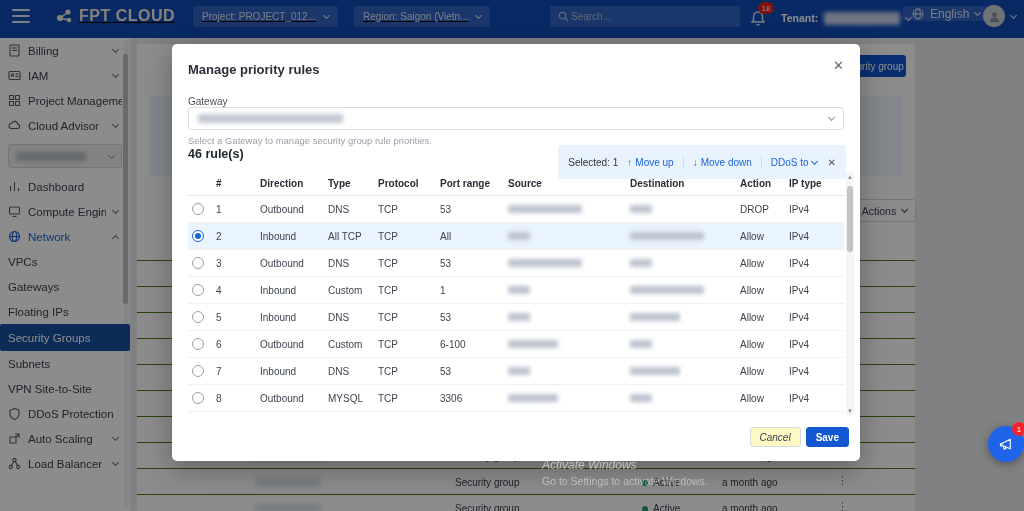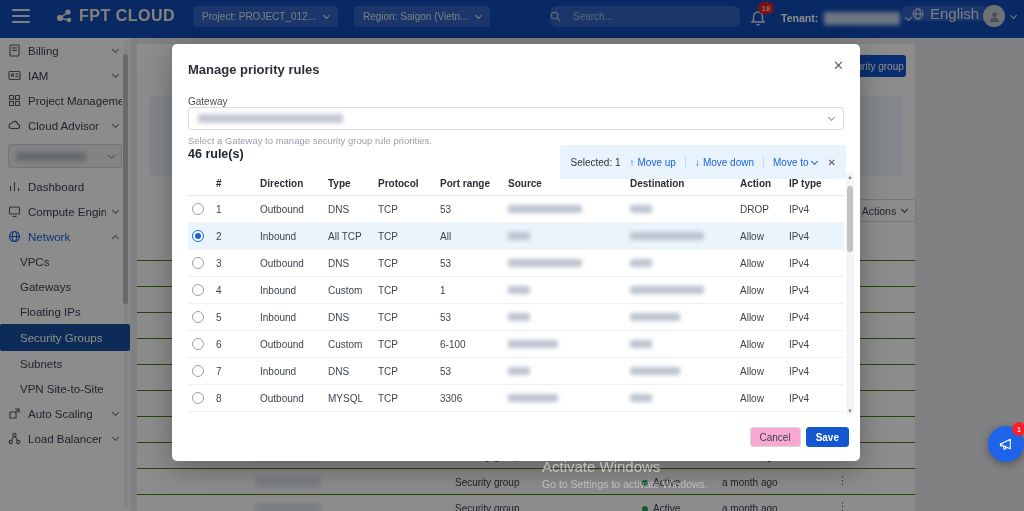--- a/index.html
+++ b/index.html
@@ -4,46 +4,46 @@
 <style>
   :root{
     --brand:#124cb9; --accent:#1b64d9; --save:#1257d0;
     --pill:#e8f3fd; --rowsel:#e9f4fd; --green:#21a567; --red:#e02020;
     --sbsel:#16509f;
   }
   *{margin:0;padding:0;box-sizing:border-box;font-family:"Liberation Sans",sans-serif;}
   html,body{width:1024px;height:511px;overflow:hidden;background:#e9ebee;position:relative;}
 
   
-  .navbar{position:absolute;top:0;left:0;width:1024px;height:38px;background:var(--brand);display:flex;align-items:center;z-index:1;}
+  .navbar{position:absolute;top:0;left:0;width:1024px;height:38px;background:var(--brand);display:flex;align-items:center;z-index:1;text-decoration:underline;}
   .nv-burger{width:18px;height:14px;margin:0 0 6px 12px;display:flex;flex-direction:column;justify-content:space-between;cursor:pointer;}
   .nv-burger span{display:block;height:2px;background:#dfe6f3;border-radius:1px;}
   .nv-logo{display:flex;align-items:center;gap:6px;margin:0 0 6px 26px;color:#f3ecdd;}
   .nv-logo b{font-size:16px;letter-spacing:.5px;}
   .nv-box{height:21px;margin:0 0 6px 16px;background:rgba(255,255,255,.13);border-radius:3px;display:flex;align-items:center;gap:8px;padding:0 9px;font-size:10px;color:#dbe4f5;cursor:pointer;white-space:nowrap;}
-  .nv-search{position:absolute;left:550px;top:6px;width:190px;height:21px;background:rgba(255,255,255,.13);border-radius:7px;display:flex;align-items:center;padding:0 0;gap:12px;}
+  .nv-search{position:absolute;left:550px;top:6px;width:190px;height:21px;background:rgba(255,255,255,.13);border-radius:0;display:flex;align-items:center;padding:0 8px;gap:2px;}
   .nv-search input{background:transparent;border:none;outline:none;color:#dbe4f5;font-size:10px;width:140px;}
   .nv-search input::placeholder{color:#aebddc;}
   .nv-bell{position:absolute;left:748px;top:9px;width:20px;height:20px;color:#dbe4f5;cursor:pointer;}
   .nv-badge{position:absolute;left:758px;top:2px;min-width:16px;height:12px;background:var(--red);border-radius:7px;color:#fff;font-size:8px;display:flex;align-items:center;justify-content:center;padding:0 3px;}
   .nv-tenant{position:absolute;left:781px;top:0;height:38px;display:flex;align-items:center;gap:6px;color:#fff;font-size:10.5px;font-weight:bold;padding-bottom:2px;}
   .blurbox{background:#c7d6f0;border-radius:2px;filter:blur(2px);}
-  .nv-lang{position:absolute;left:903px;top:6px;height:15px;background:rgba(255,255,255,.13);border-radius:3px;display:flex;align-items:center;gap:6px;padding:0 9px;color:#dbe4f5;font-size:15px;cursor:pointer;}
+  .nv-lang{position:absolute;left:903px;top:6px;height:15px;background:rgba(255,255,255,.13);border-radius:3px;display:flex;align-items:center;gap:6px;padding:0 9px;color:#dbe4f5;font-size:12px;cursor:pointer;}
   .nv-avatar{position:absolute;left:983px;top:5px;display:flex;align-items:center;gap:6px;cursor:pointer;}
   .av-circle{width:22px;height:22px;border-radius:50%;background:#c9cfd9;display:flex;align-items:center;justify-content:center;color:#8b919c;}
   .chv{display:inline-block;width:5px;height:5px;border-right:1.4px solid currentColor;border-bottom:1.4px solid currentColor;transform:rotate(45deg);margin-top:-2px;}
   .chv.up{transform:rotate(-135deg);margin-top:3px;}
 
   
   .sidebar{position:absolute;top:38px;left:0;width:130px;height:473px;background:#fff;z-index:1;font-size:11.5px;color:#3c4250;}
   .sb-scroll{position:absolute;right:1px;top:2px;width:5px;height:468px;background:#f2f2f2;border-radius:3px;}
   .sb-thumb{position:absolute;right:1px;top:14px;width:5px;height:250px;background:#c0c0c0;border-radius:3px;}
   .sb-item{display:flex;align-items:center;gap:7px;height:25px;padding:0 8px;cursor:pointer;position:relative;}
   .sb-item .ic{width:13px;height:13px;flex:0 0 13px;color:#555c68;display:flex;align-items:center;}
-  .sb-item.sub{padding-left:20px;}
+  .sb-item.sub{padding-left:8px;}
   .sb-item .lbl{flex:1;white-space:nowrap;overflow:hidden;}
   .sb-item .sbchv{color:#6b7280;margin-right:4px;}
   .sb-item.active{color:#1b66d6;}
   .sb-item.active .ic{color:#1b66d6;}
   .sb-item.selected{background:var(--sbsel);color:#fff;border-radius:2px;height:27px;}
   .sb-select{margin:6px 8px;height:24px;border:1px solid #d2d5da;border-radius:3px;background:#efefef;display:flex;align-items:center;justify-content:space-between;padding:0 7px;cursor:pointer;color:#9aa0a8;}
   .sb-select .blurline{width:70px;height:9px;background:#b9bfc9;border-radius:2px;filter:blur(2px);}
 
   
   .content{position:absolute;top:38px;left:130px;width:894px;height:473px;background:#e9ebee;z-index:1;}
@@ -85,26 +85,26 @@
   .radio{width:12px;height:12px;border:1px solid #9aa0a8;border-radius:50%;margin-left:4px;cursor:pointer;position:relative;background:#fff;}
   .radio.on{border-color:var(--accent);}
   .radio.on::after{content:"";position:absolute;inset:2px;background:var(--accent);border-radius:50%;}
   .blur{height:8px;border-radius:2px;background:#bcc3cf;filter:blur(2px);display:inline-block;}
   .blur.w{width:74px;} .blur.m{width:50px;} .blur.s{width:22px;}
   .m-scroll{position:absolute;right:6px;top:128px;width:8px;height:244px;background:#f5f5f5;border-radius:4px;}
   .m-scroll .arr{position:absolute;left:0;width:8px;font-size:6px;color:#8a8a8a;text-align:center;}
   .m-scroll .thumb{position:absolute;left:1px;top:14px;width:6px;height:66px;background:#c3c3c3;border-radius:3px;}
   .m-footer{position:absolute;right:11px;bottom:14px;display:flex;gap:5px;}
   .btn{height:20px;border-radius:3px;font-size:10px;cursor:pointer;display:flex;align-items:center;justify-content:center;padding:0 9px;}
-  .btn.cancel{background:#f9a8d4;border:1px solid #d6d9de;color:#3c4250;}
+  .btn.cancel{background:#fef9c3;border:1px solid #d6d9de;color:#3c4250;font-style:italic;}
   .btn.save{background:var(--save);border:1px solid var(--save);color:#fff;font-weight:bold;}
 
   
   .watermark{position:absolute;left:542px;top:458px;z-index:60;color:rgba(255,255,255,.55);pointer-events:none;}
-  .watermark .l1{font-size:15px;}
+  .watermark .l1{font-size:12px;font-style:italic;}
   .watermark .l2{font-size:10.5px;color:rgba(255,255,255,.45);margin-top:3px;}
   .fab{position:absolute;left:988px;top:426px;width:36px;height:36px;border-radius:50%;background:#1e63e9;z-index:60;display:flex;align-items:center;justify-content:center;color:#fff;cursor:pointer;box-shadow:0 2px 8px rgba(0,0,0,.35);}
   .fab-badge{position:absolute;right:-2px;top:-4px;width:14px;height:14px;border-radius:50%;background:#f5222d;color:#fff;font-size:8px;display:flex;align-items:center;justify-content:center;}
 </style>
 </head>
 <body>
 
 <div class="navbar">
   <div class="nv-burger">
       <span></span>
@@ -266,20 +266,28 @@
     </div>
     <div class="sb-item sub">
       <span class="lbl">Subnets</span>
     </div>
     <div class="sb-item sub">
       <span class="lbl">VPN Site-to-Site</span>
     </div>
     <div class="sb-item">
       <span class="ic">
         <svg width="13" height="13" viewBox="0 0 13 13" fill="none" stroke="currentColor" stroke-width="1.1" stroke-linejoin="round">
+          <path d="M6.5 1.5l4.5 1.8v3.2c0 3-2 5-4.5 6-2.5-1-4.5-3-4.5-6V3.3z"></path>
+        </svg>
+      </span>
+      <span class="lbl">DDoS Protection</span>
+    </div>
+    <div class="sb-item">
+      <span class="ic">
+        <svg width="13" height="13" viewBox="0 0 13 13" fill="none" stroke="currentColor" stroke-width="1.1" stroke-linejoin="round">
           <rect x="2" y="5" width="6" height="6"></rect>
           <polyline points="7,2 11,2 11,6"></polyline>
           <line x1="11" y1="2" x2="7.5" y2="5.5"></line>
         </svg>
       </span>
       <span class="lbl">Auto Scaling</span>
       <span class="chv sbchv"></span>
     </div>
     <div class="sb-item">
       <span class="ic">
@@ -437,21 +445,21 @@
         <span>↑</span>
         <span>Move up</span>
       </span>
     <span class="div"></span>
     <span class="act">
         <span>↓</span>
         <span>Move down</span>
       </span>
     <span class="div"></span>
     <span class="act">
-        <span>Move to</span>
+        <span>DDoS to</span>
         <span class="chv"></span>
       </span>
     <span class="tx">✕</span>
   </div>
   <div class="m-table">
       <div class="mt-row mt-head">
         <span></span>
         <span>#</span>
         <span>Direction</span>
         <span>Type</span>

